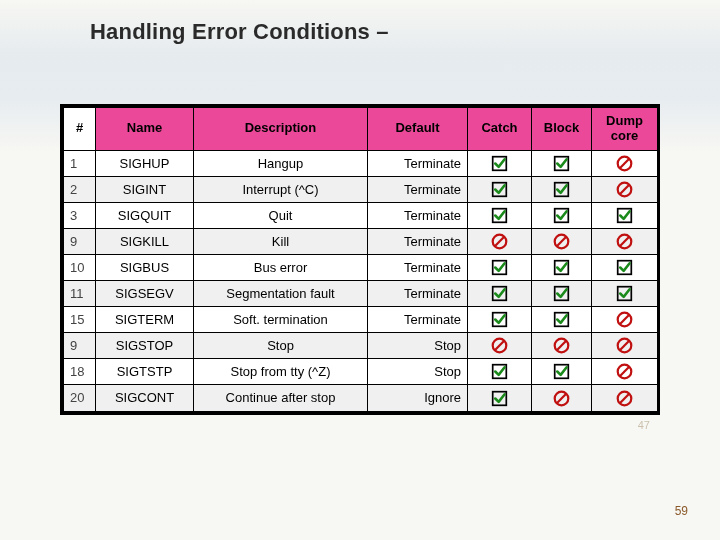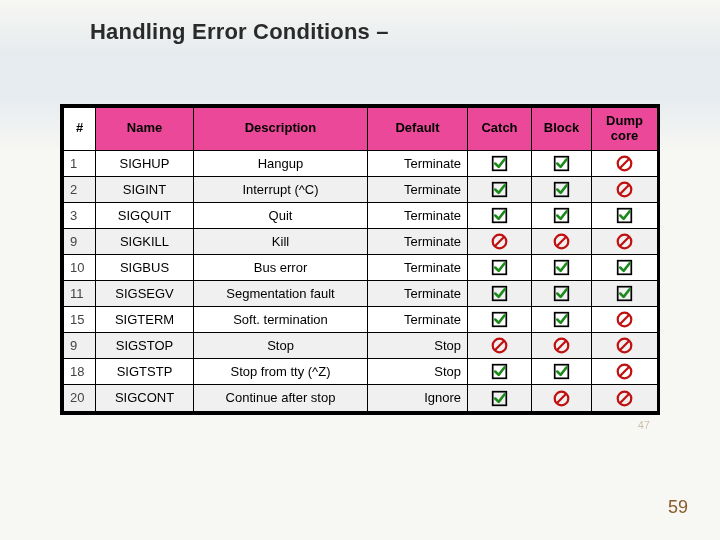--- a/index.html
+++ b/index.html
@@ -94,21 +94,21 @@
     right: 70px;
     bottom: 109px;
     font-size: 11px;
     color: #7a5a2a;
     opacity: .35;
   }
   .page-num {
     position: absolute;
     right: 32px;
     bottom: 22px;
-    font-size: 18px;
+    font-size: 12px;
     font-weight: 400;
     color: #8a5a2a;
   }
 </style>
 </head>
 <body>
 
 <svg width="0" height="0" style="position:absolute">
   <symbol id="icon-yes" viewBox="0 0 20 20">
     <rect x="2" y="2" width="16" height="16" fill="none" stroke="#000" stroke-width="2"></rect>

